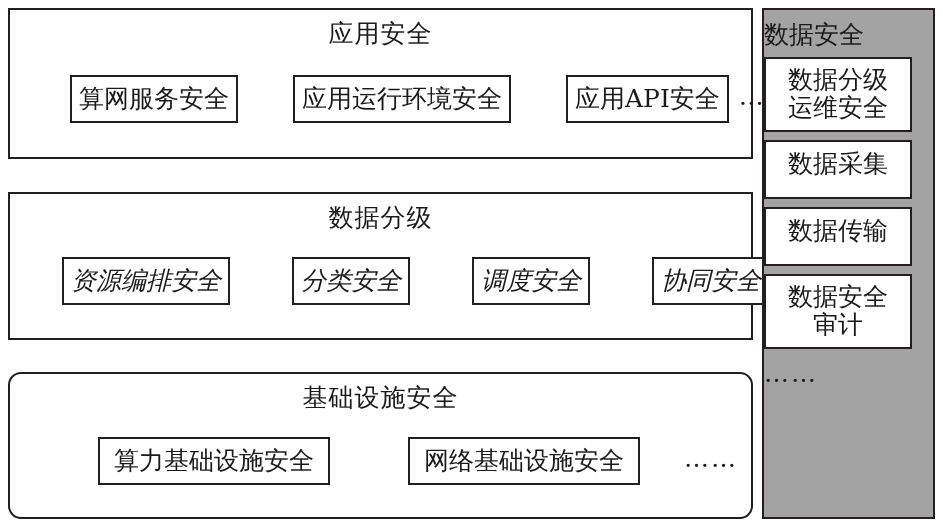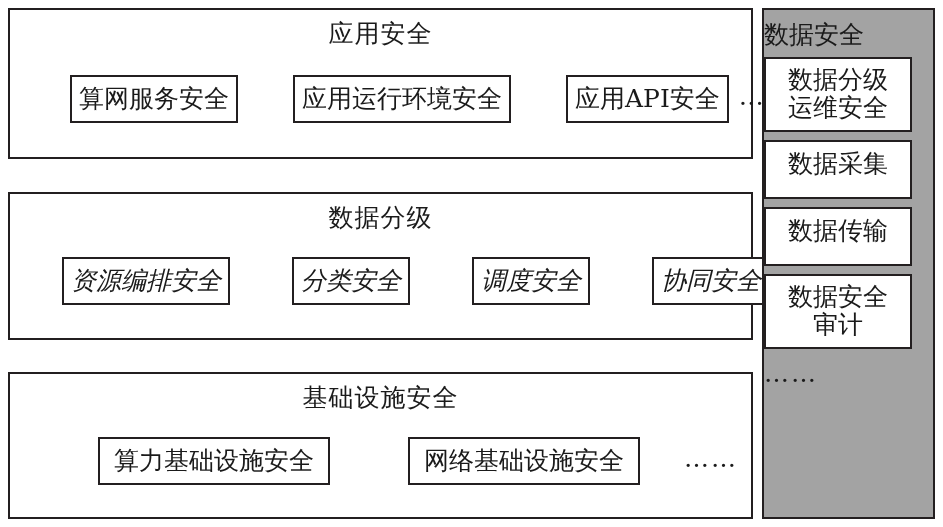--- a/index.html
+++ b/index.html
@@ -38,21 +38,21 @@
   .layer-panel {
     border: 2.5px solid #231f20;
     box-sizing: border-box;
     background: #ffffff;
     display: flex;
     flex-direction: column;
     position: relative;
   }
   .layer-panel.p1 { height: 151px; }
   .layer-panel.p2 { height: 148px; }
-  .layer-panel.p3 { height: 147px; }
+  .layer-panel.p3 { height: 147px; border-radius: 13px; }
 
   .layer-title {
     text-align: center;
     font-size: 25px;
     line-height: 1;
     padding-top: 11px;
     letter-spacing: 1px;
     white-space: nowrap;
   }
 

